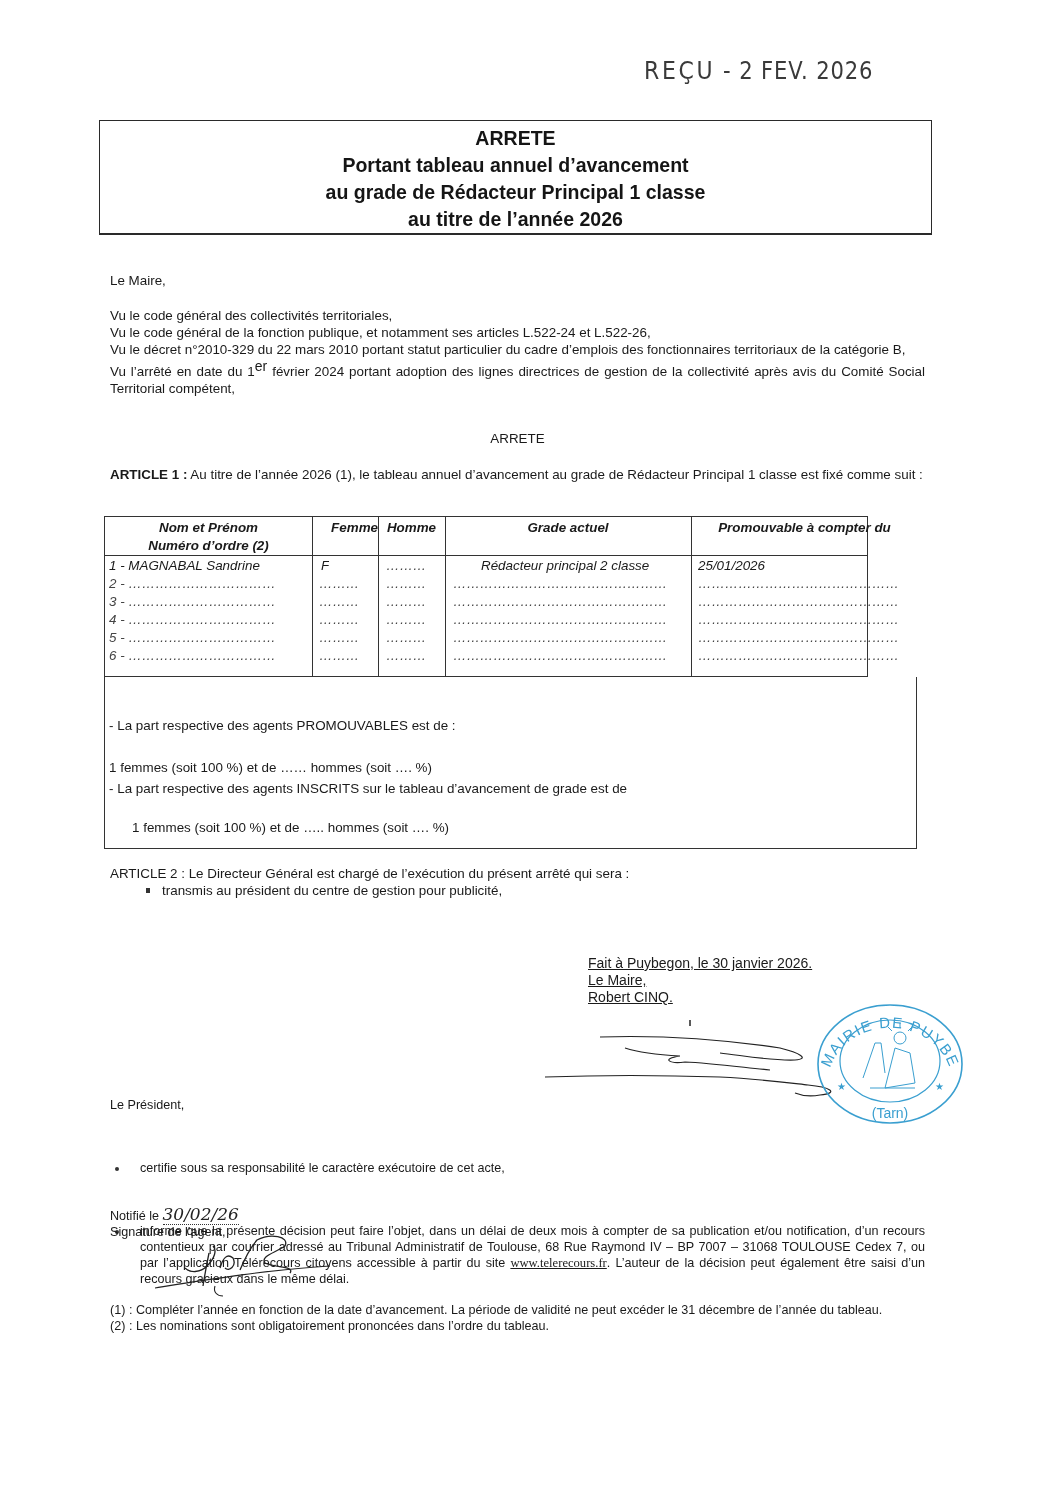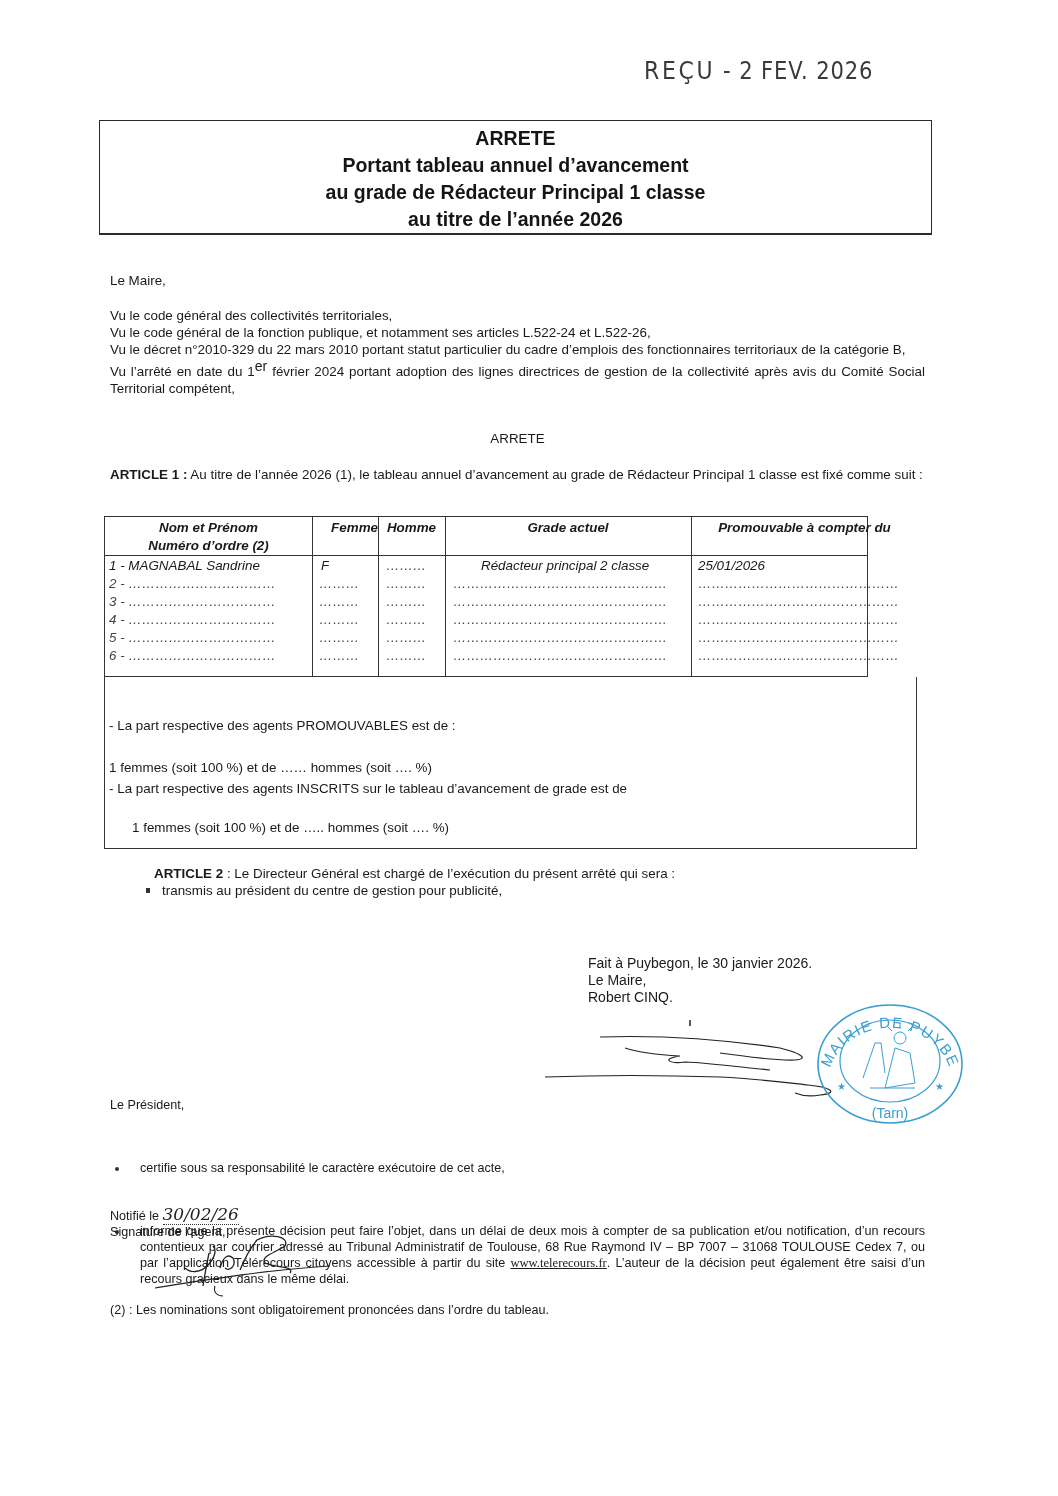--- a/index.html
+++ b/index.html
@@ -74,21 +74,21 @@
     .bullets li { list-style: none; position: relative; padding-left: 35px; }
     .bullets li::before {
       content: ""; position: absolute; left: 34px; top: 6px;
       width: 4px; height: 5px; background: #333;
     }
     .sq-list li { padding-left: 52px; }
     .sq-list li::before { left: 36px; }
     .round-list li { padding-left: 30px; margin-top: 47px; }
     .round-list li::before { left: 5px; top: 7px; width: 4px; height: 4px; border-radius: 50%; }
 
-    .sig-block { left: 588px; top: 955px; font-size: 14px; line-height: 17px; }
+    .sig-block { left: 588px; top: 955px; font-size: 14px; line-height: 17px; text-decoration: underline; }
 
     .seal { left: 815px; top: 1003px; width: 150px; height: 122px; }
     .link { text-decoration: underline; font-family: "Liberation Serif", serif; }
 
     .footnotes { left: 110px; width: 815px; top: 1302px; font-size: 12.6px; line-height: 16px; }
   </style>
 </head>
 <body>
 
 <div class="abs stamp-recu">
@@ -175,21 +175,21 @@
 
 <div class="abs part-box">
   <div class="ln" style="top:40px;">- La part respective des agents PROMOUVABLES est de :</div>
   <div class="ln" style="top:54px;margin-top:28px;">1 femmes (soit 100 %) et de …… hommes (soit …. %)</div>
   <div class="ln" style="top:103px;">- La part respective des agents INSCRITS sur le tableau d’avancement de grade est de</div>
   <div class="ln" style="left:27px; top:142px;">1 femmes (soit 100 %) et de ….. hommes (soit …. %)</div>
 </div>
 
 <div class="abs para" style="top:865px;">
   <div>
-    <b style="font-weight:bold;margin-left:44px;">ARTICLE 2</b><span> : Le Directeur Général est chargé de l’exécution du présent arrêté qui sera :</span>
+    <b style="font-weight:normal;">ARTICLE 2</b><span> : Le Directeur Général est chargé de l’exécution du présent arrêté qui sera :</span>
   </div>
   <ul class="bullets sq-list">
     <li>transmis au président du centre de gestion pour publicité,</li>
   </ul>
 </div>
 
 <div class="abs sig-block">
   <div>Fait à Puybegon, le 30 janvier 2026.</div>
   <div>Le Maire,</div>
   <div>Robert CINQ.</div>
@@ -239,14 +239,15 @@
 </div>
 
 <svg class="abs" style="left:145px; top:1228px;" width="190" height="70">
   <path d="M10 60 C 60 52, 120 42, 185 38" fill="none" stroke="#222" stroke-width="1.2"></path>
   <path d="M58 58 C 60 45, 62 35, 64 25 M40 40 C 45 45, 55 45, 62 38 C 70 30, 72 22, 68 18" fill="none" stroke="#222" stroke-width="1.3"></path>
   <path d="M75 40 C 78 30, 82 25, 88 30 C 92 38, 84 44, 80 40 M95 42 C 100 30, 105 20, 112 12 C 125 5, 145 8, 140 18 C 130 25, 115 28, 120 35 C 130 40, 150 38, 145 45" fill="none" stroke="#222" stroke-width="1.3"></path>
   <path d="M70 58 C 68 64, 72 68, 78 68" fill="none" stroke="#222" stroke-width="1.1"></path>
 </svg>
 
 <div class="abs footnotes">
+  <div class="justify">(1) : Compléter l’année en fonction de la date d’avancement. La période de validité ne peut excéder le 31 décembre de l’année du tableau.</div>
   <div>(2) : Les nominations sont obligatoirement prononcées dans l’ordre du tableau.</div>
 </div>
 
 </body></html>

